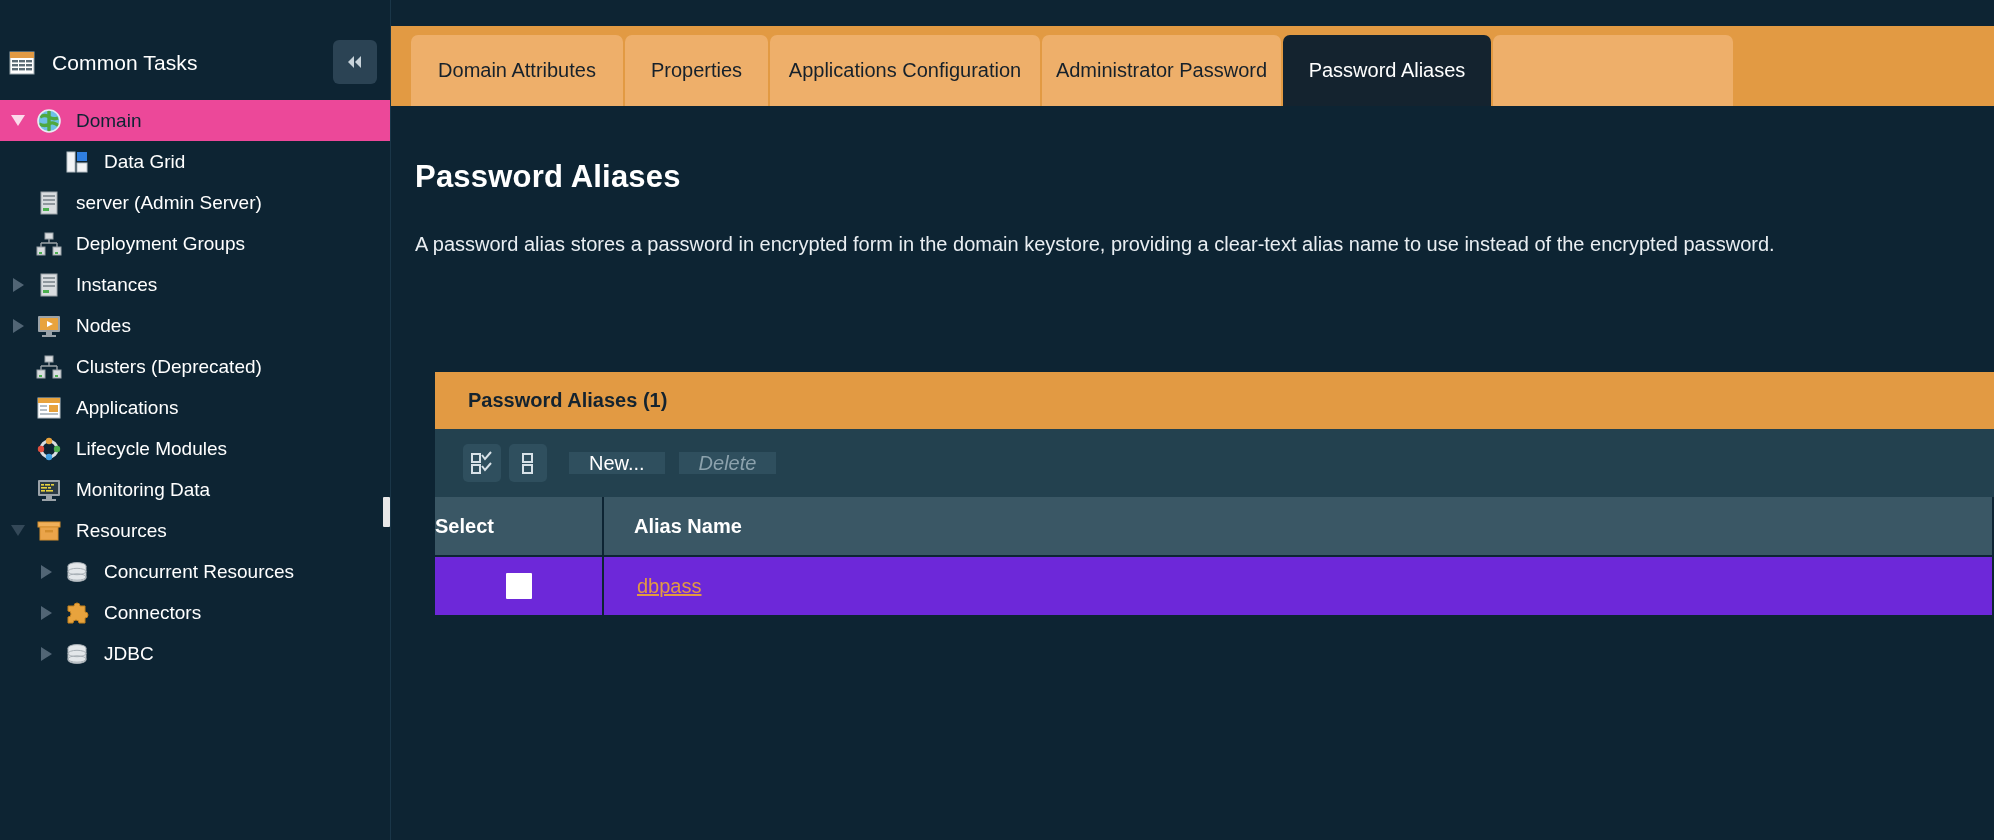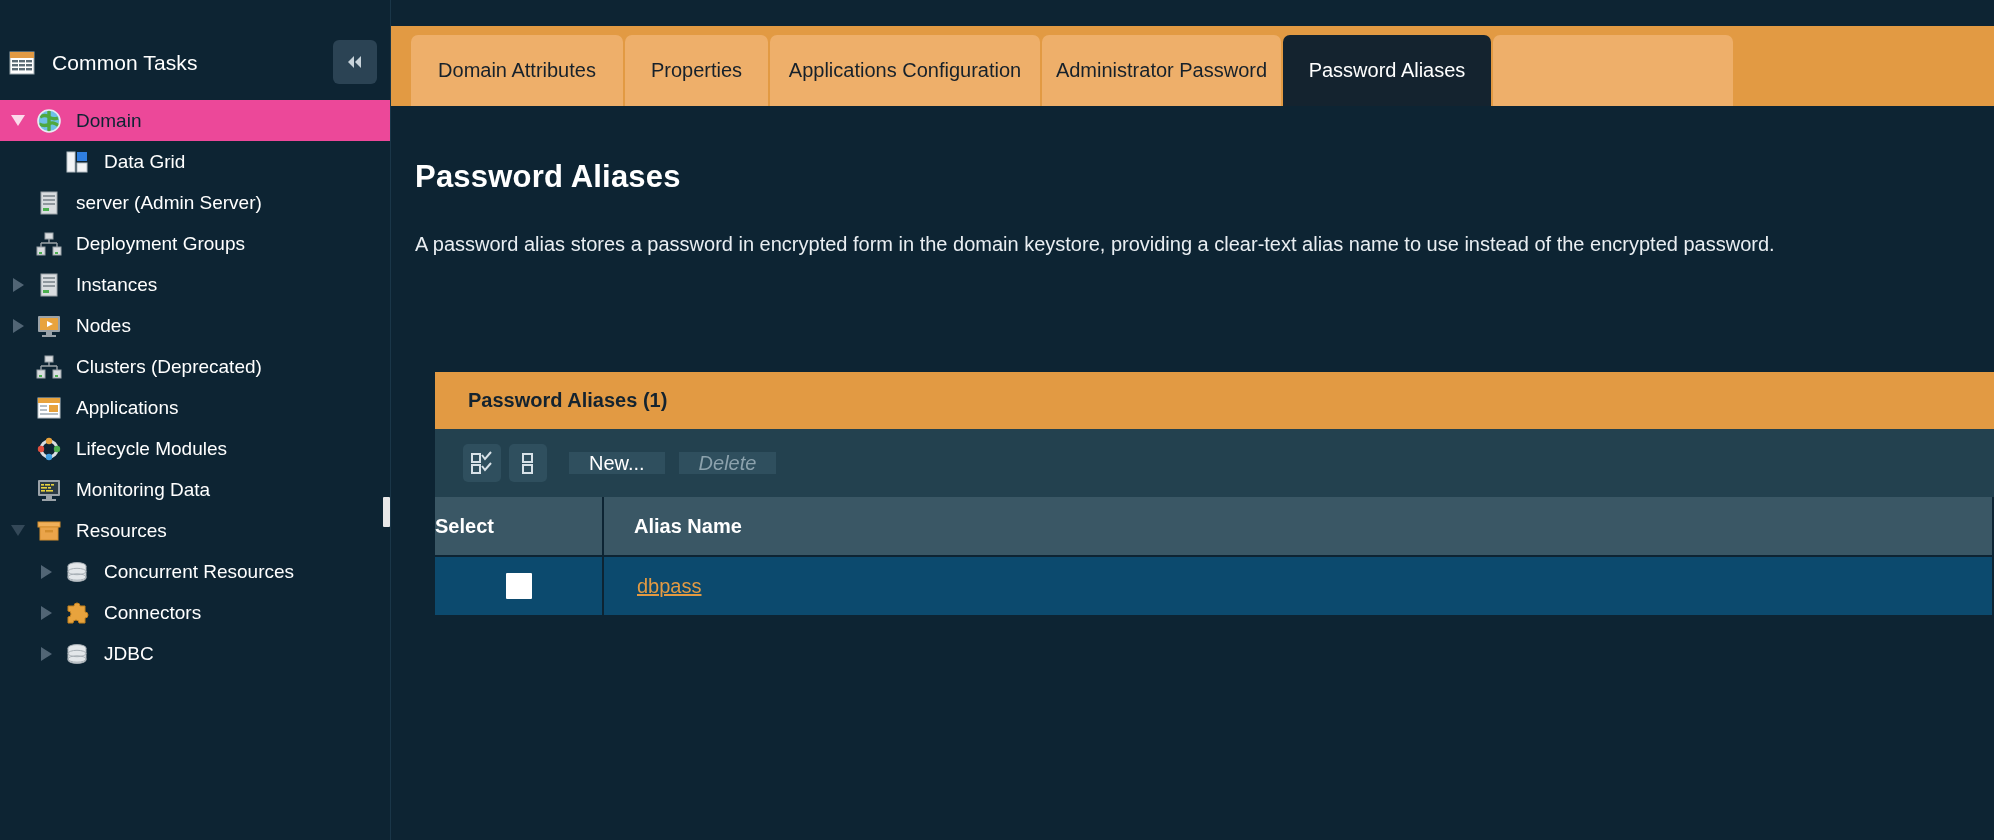--- a/index.html
+++ b/index.html
@@ -142,21 +142,21 @@
 
   .table { width: 100%; border-collapse: collapse; table-layout: fixed; }
   .table th {
     background: #3a5765; color: #ffffff;
     font-size: 20px; font-weight: bold;
     text-align: left; height: 59px;
     padding: 0 0 0 30px;
     border-right: 2px solid #0d2433;
   }
   .table td {
-    background: #0c4a6e; height: 59px;
+    background: #6d28d9; height: 59px;
     border-right: 2px solid #0d2433;
     border-top: 2px solid #0d2433;
     padding: 0 0 0 33px;
   }
   .col-select { width: 168px; }
   .cell-center { text-align: center; padding-left: 0 !important; }
   .row-checkbox {
     width: 26px; height: 26px; background: #ffffff;
     display: inline-block; vertical-align: middle; border: 0;
     border-radius: 1px; cursor: pointer;

